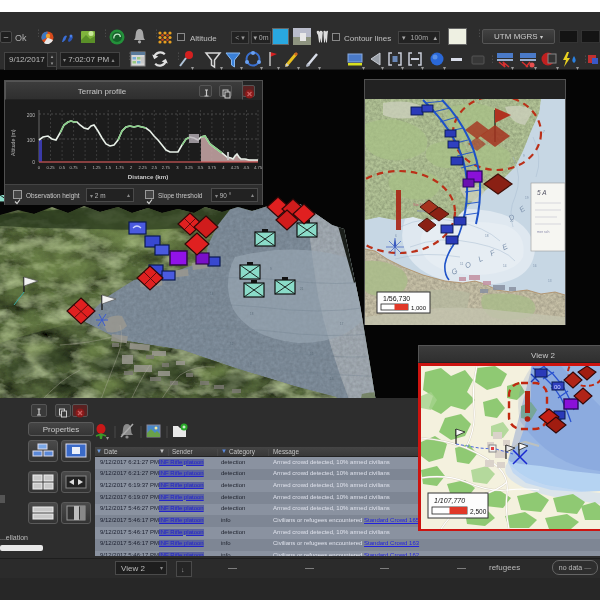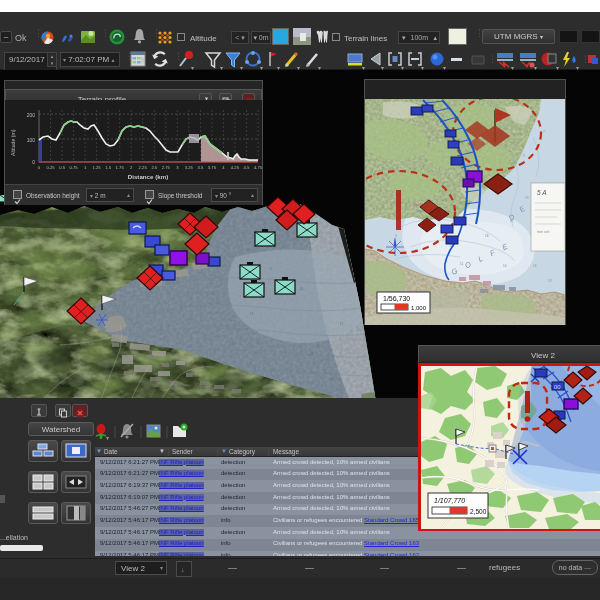--- a/index.html
+++ b/index.html
@@ -81,21 +81,21 @@
         <rect width="18" height="17" fill="#b9bccb"></rect>
         <rect x="0" y="9" width="18" height="8" fill="#8e9480"></rect>
         <rect x="7" y="5" width="6" height="8" fill="#e8e8e8"></rect>
       </svg>
 
     <svg class="abs" style="left:315px;top:18px;" width="13" height="14">
         <path d="M2 1 Q4 0 4.5 2 Q5 0 7 1 Q8.5 2 7.5 5 L7 12 Q6.5 13.5 6 12 L5.5 8 L5 12 Q4.5 13.5 4 12 L3 5 Q1 2 2 1Z" fill="#ddd"></path>
         <path d="M8.5 1 Q10.5 0 11 2 Q11.5 0 13 1 L12.5 5 L12 12 Q11.5 13.5 11 12 L10.5 8 L10 12 Q9.5 13.5 9 12 L8.5 5Z" fill="#ddd"></path>
       </svg>
     <div class="abs" style="left:332px;top:21px;width:8px;height:8px;border:1px solid #888;background:#2a2a2a;"></div>
-    <div class="abs" style="left:344px;top:22px;color:#c0c0c0;font-size:8px;">Terrain lines</div>
+    <div class="abs" style="left:344px;top:22px;color:#c0c0c0;font-size:8px;">Contour lines</div>
     <div class="abs" style="left:398px;top:19px;width:42px;height:13px;background:#222;border:1px solid #444;color:#aaa;font-size:7px;line-height:12px;"><span style="margin-left:3px;">▾</span><span style="margin-left:5px;">100m</span><span style="float:right;margin-right:2px;">▴</span></div>
     <div class="abs" style="left:448px;top:16px;width:19px;height:17px;background:#eef0e2;border:1px solid #666;"></div>
     <div class="abs" style="left:475px;top:19px;color:#555;font-size:9px;line-height:4px;">⋮</div>
     <div class="abs" style="left:482px;top:17px;width:73px;height:15px;background:linear-gradient(#424242,#303030);border:1px solid #555;border-radius:2px;color:#ccc;font-size:8px;text-align:center;line-height:14px;">UTM MGRS <span style="font-size:6px;">▾</span></div>
     <div class="abs" style="left:559px;top:18px;width:19px;height:13px;background:#141414;border:1px solid #333;"></div>
     <div class="abs" style="left:581px;top:18px;width:19px;height:13px;background:#141414;border:1px solid #333;"></div>
 
     <div class="abs" style="left:4px;top:40px;width:53px;height:32px;background:#1e1e1e;border:1px solid #444;color:#bbb;font-size:8px;line-height:14px;"><span style="margin-left:4px;">9/12/2017</span></div>
     <div class="abs" style="left:47px;top:40px;width:10px;height:15px;background:#2a2a2a;border:1px solid #444;color:#999;font-size:5px;text-align:center;line-height:7px;">▴<br>▾</div>
     <div class="abs" style="left:60px;top:40px;width:60px;height:15px;background:#1e1e1e;border:1px solid #444;color:#bbb;font-size:8px;line-height:14px;"><span style="margin-left:2px;font-size:6px;color:#888;">▾</span> <span>7:02:07 PM</span> <span style="font-size:6px;color:#888;">▴</span></div>
@@ -419,21 +419,21 @@
       </g>
       <g stroke="#300808" stroke-width="0.8" opacity="0.9">
         <path d="M184 23 L196 35 M196 23 L184 35"></path>
         <path d="M144 77 L157 90 M157 77 L144 90"></path>
         <path d="M74 110 L88 123 M88 110 L74 123"></path>
       </g>
     </svg>
   </div>
 
   <div class="abs" id="profilePanel" style="left:4px;top:80px;width:259px;height:125px;background:#252525;border:1px solid #505050;">
-    <div class="abs panel-title" style="left:0;top:8px;width:257px;height:19px;">
+    <div class="abs panel-title" style="left:0;top:0;width:238px;height:19px;">
       <div class="abs" style="left:0;width:192px;text-align:center;top:5px;font-size:8px;">Terrain profile</div>
       <div class="tbtn" style="left:193px;top:3px;"><svg width="13" height="12">
             <path d="M6.5 2 L6.5 8 M4.5 8 L8.5 8 M5 2 L8 2" stroke="#ccc" stroke-width="1.2"></path>
           </svg></div>
       <div class="tbtn" style="left:213px;top:3px;"><svg width="13" height="12">
             <rect x="3" y="2" width="5" height="6" fill="none" stroke="#ccc"></rect>
             <rect x="5" y="4" width="5" height="6" fill="#3a3a3a" stroke="#ccc"></rect>
           </svg></div>
       <div class="tbtn" style="left:236px;top:3px;background:#5a2222;"><svg width="13" height="12">
             <circle cx="6.5" cy="6" r="4.5" fill="#8a1a1a"></circle>
@@ -696,21 +696,21 @@
         </svg></div>
     <div class="tbtn" style="left:55px;top:6px;width:16px;height:13px;"><svg width="14" height="12">
           <rect x="3.5" y="2" width="5" height="6" fill="none" stroke="#ccc"></rect>
           <rect x="5.5" y="4" width="5" height="6" fill="#3a3a3a" stroke="#ccc"></rect>
         </svg></div>
     <div class="tbtn" style="left:72px;top:6px;width:16px;height:13px;background:#5a2222;"><svg width="14" height="12">
           <circle cx="7" cy="6" r="4.5" fill="#8a1a1a"></circle>
           <path d="M5 4 L9 8 M9 4 L5 8" stroke="#c86060" stroke-width="1.3"></path>
         </svg></div>
 
-    <div class="abs" style="left:28px;top:24px;width:66px;height:14px;background:linear-gradient(#454545,#353535);border:1px solid #5a5a5a;border-radius:3px;color:#ccc;font-size:8px;text-align:center;line-height:13px;">Watershed</div>
+    <div class="abs" style="left:28px;top:24px;width:66px;height:14px;background:linear-gradient(#454545,#353535);border:1px solid #5a5a5a;border-radius:3px;color:#ccc;font-size:8px;text-align:center;line-height:13px;">Properties</div>
 
     <div class="abs" style="left:28px;top:42px;width:30px;height:22px;background:linear-gradient(#4a4a4a,#333);border:1px solid #5a5a5a;border-radius:3px;">
       <svg width="28" height="20">
           <g>
             <rect x="9" y="3" width="9" height="5" fill="#7aa8e8" stroke="#dde"></rect>
             <rect x="4" y="10" width="9" height="5" fill="#5a88d8" stroke="#dde"></rect>
             <rect x="15" y="10" width="9" height="5" fill="#5a88d8" stroke="#dde"></rect>
           </g>
         </svg>
     </div>

